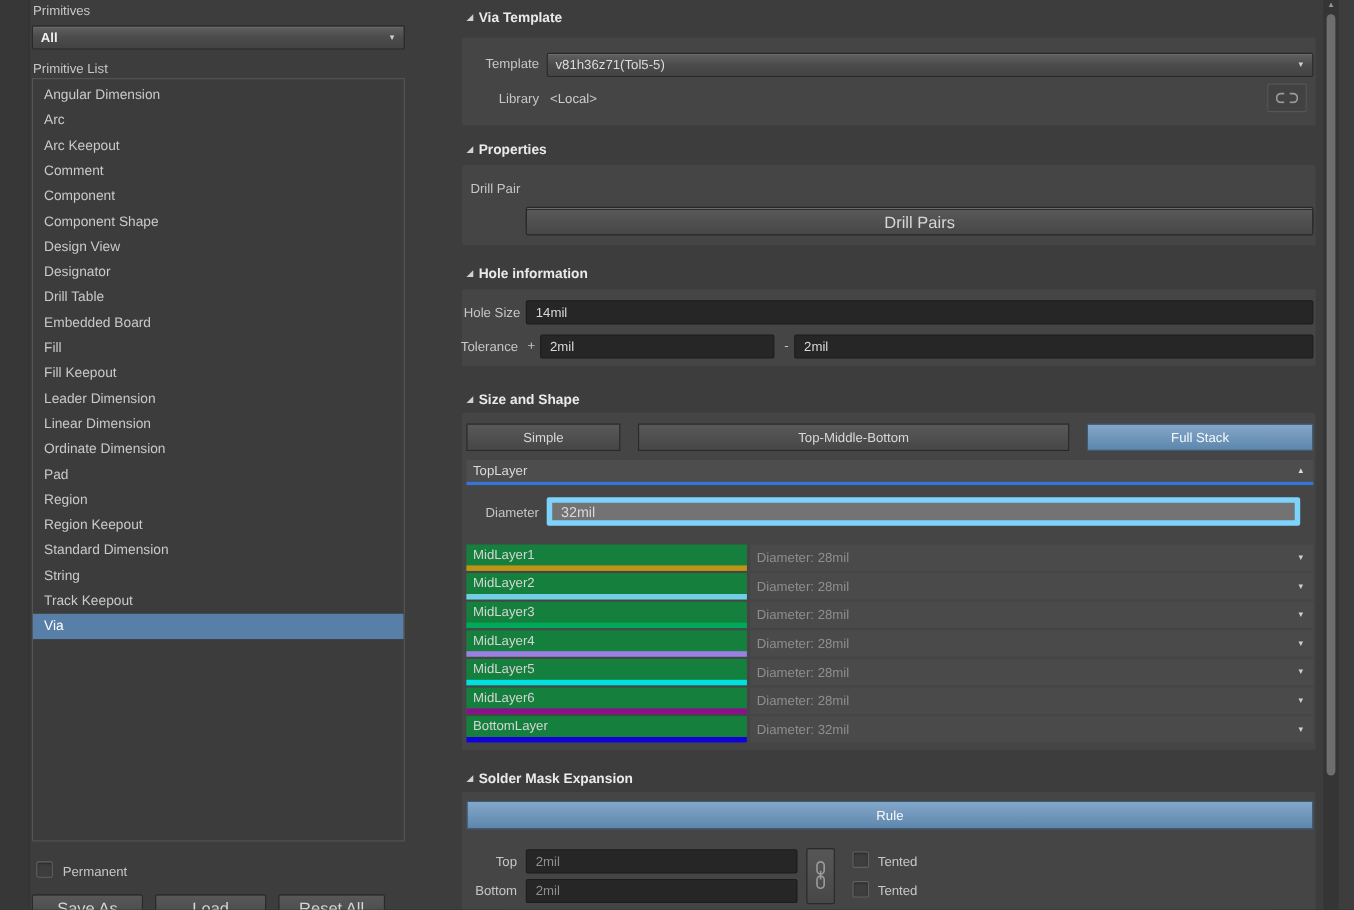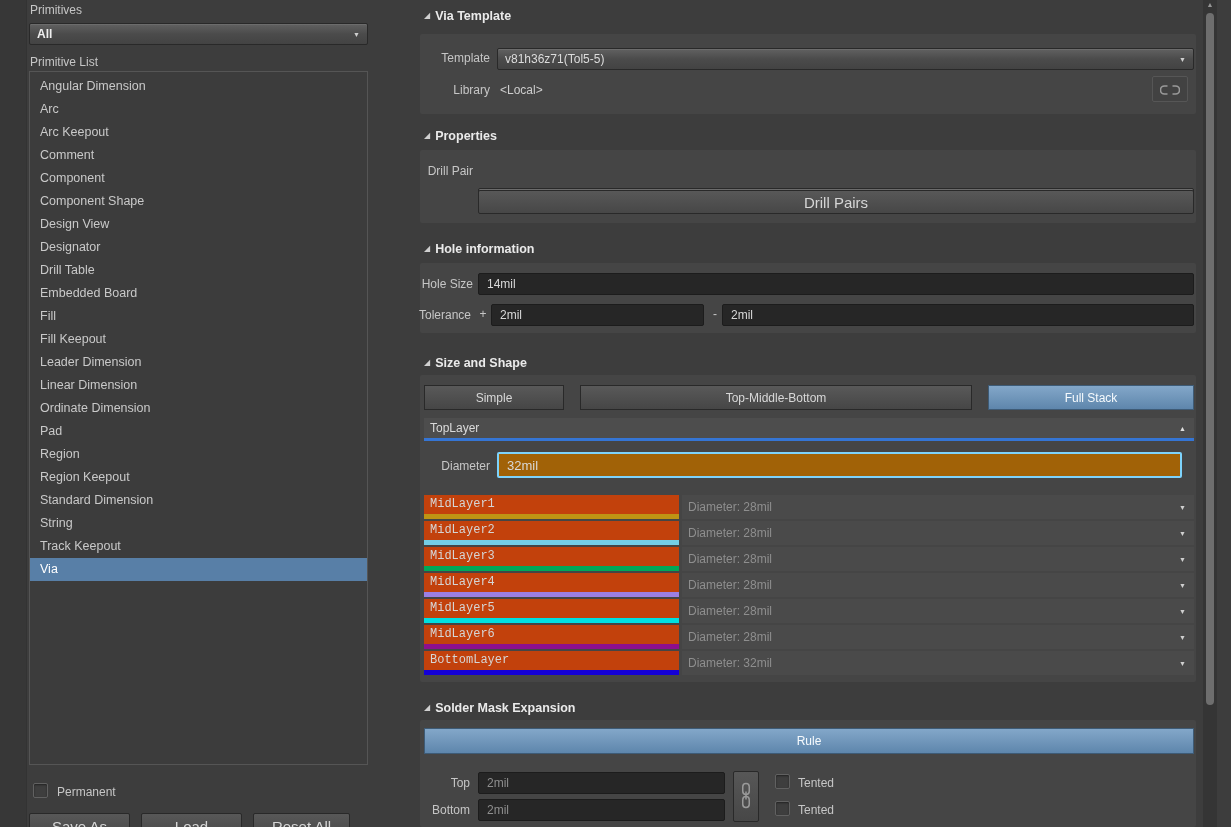--- a/index.html
+++ b/index.html
@@ -82,25 +82,25 @@
          display:flex; align-items:center; justify-content:center; font-size:12px; cursor:default; }
   .tab.active { background:linear-gradient(#83a7c9,#5e86ac); border-color:#3e5b76; color:#f6fafd; }
   .ss-tabs .tab:nth-child(1){ width:140px; }
   .ss-tabs .tab:nth-child(2){ flex:1; }
   .ss-tabs .tab:nth-child(3){ width:206px; }
   .toplayer-row { left:424px; top:418px; width:770px; height:20px; background:#4d4d4d;
                   display:flex; align-items:center; padding:0 8px 0 6px; color:#dadada; }
   .toplayer-row .collapse { margin-left:auto; font-size:7px; color:#e0e0e0; }
   .toplayer-bar { left:424px; top:438px; width:770px; height:3px; }
   .dia-lbl { left:420px; top:459px; width:70px; }
-  .dia-in { left:497px; top:452px; width:685px; height:26px; background:#a16207;
-            border:2px solid #7dd3fc; font-size:13px; }
+  .dia-in { left:497px; top:452px; width:685px; height:26px; background:#737373;
+            border:5px solid #7dd3fc; font-size:13px; }
   .layer-stack { left:424px; top:495px; width:770px; }
   .layer-row { display:flex; gap:3px; height:24px; margin-bottom:2px; }
-  .layer-label-cell { position:relative; width:255px; background:#c2410c;font-family:Liberation Mono, monospace; }
+  .layer-label-cell { position:relative; width:255px; background:#15803d; }
   .layer-name { position:absolute; left:6px; top:2px; color:#d5d5d5; font-size:12px; }
   .layer-color-bar { position:absolute; left:0; bottom:0; width:100%; height:5px; }
   .layer-value-cell { flex:1; background:#4a4a4a; display:flex; align-items:center; padding:0 8px 0 6px; }
   .layer-diam { color:#8e8e8e; }
 
   
   .sm-tabs { left:424px; top:728px; width:770px; height:26px; display:flex; gap:2px; }
   .sm-tabs .tab { flex:1; }
   .smt-lbl { left:420px; top:776px; width:50px; }
   .smt-in  { left:478px; top:772px; width:247px; height:22px; }

